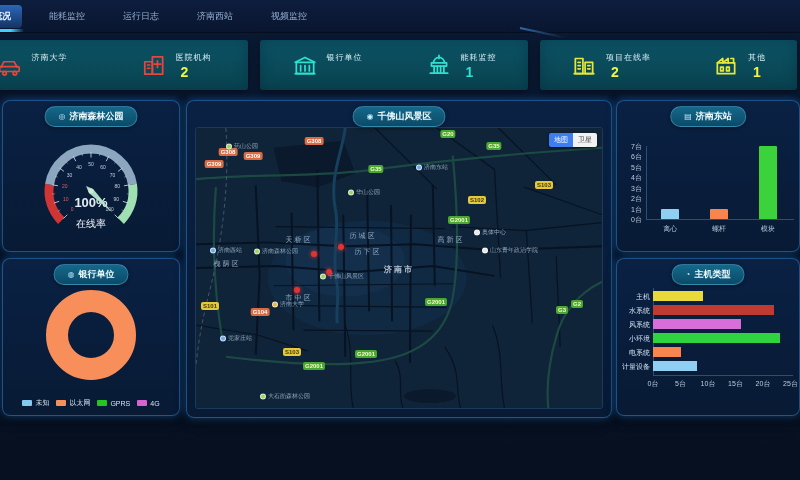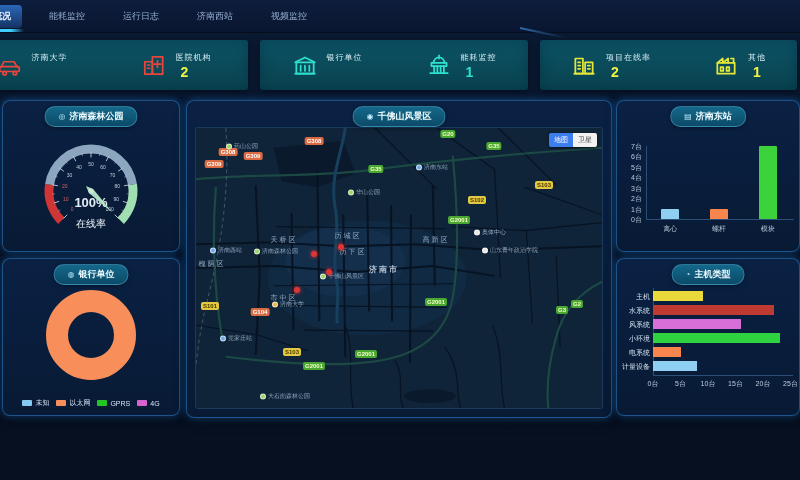--- a/index.html
+++ b/index.html
@@ -57,21 +57,21 @@
   
   #map-box{position:absolute;left:8px;right:8px;top:26px;bottom:8px;border-radius:3px;overflow:hidden;
            background:#0f2438;border:1px solid #1a3a5c;}
   #map-svg{position:absolute;inset:0;width:100%;height:100%;}
   #map-overlay{position:absolute;inset:0;}
   .shield{position:absolute;font-size:6px;font-weight:bold;line-height:1;padding:1px 2px;border-radius:2px;
           transform:translate(-50%,-50%);letter-spacing:0;}
   .shield.national{background:#d96a42;color:#fff;}
   .shield.expressway{background:#4aa832;color:#f6ffc8;}
   .shield.provincial{background:#e3c93f;color:#4a3800;}
-  .district{position:absolute;font-size:7px;color:#93a9c2;letter-spacing:2px;transform:translate(-50%,-50%);white-space:nowrap;}
+  .district{position:absolute;font-size:7px;color:#93a9c2;letter-spacing:2px;transform:translate(-50%,-50%);white-space:nowrap;margin-left:15px;}
   .district.city{font-size:8px;color:#b6c6d9;font-weight:bold;}
   .poi{position:absolute;display:flex;align-items:center;gap:2px;transform:translate(0,-50%);white-space:nowrap;}
   .poi-dot{width:4px;height:4px;border-radius:50%;border:1px solid rgba(255,255,255,.65);flex:0 0 4px;}
   .poi-label{font-size:6px;color:#8fa6bd;}
   .marker{position:absolute;width:6px;height:6px;border-radius:50%;background:#e03434;
           box-shadow:0 0 4px rgba(255,60,60,.85);transform:translate(-50%,-50%);cursor:pointer;}
   #map-toggle{position:absolute;top:5px;right:5px;display:flex;border-radius:2px;overflow:hidden;
           box-shadow:0 1px 3px rgba(0,0,0,.55);}
   .mt-btn{font-size:7px;padding:2px 5px;background:#f2f2f2;color:#444;cursor:pointer;}
   .mt-btn.on{background:#3c7df0;color:#fff;}

